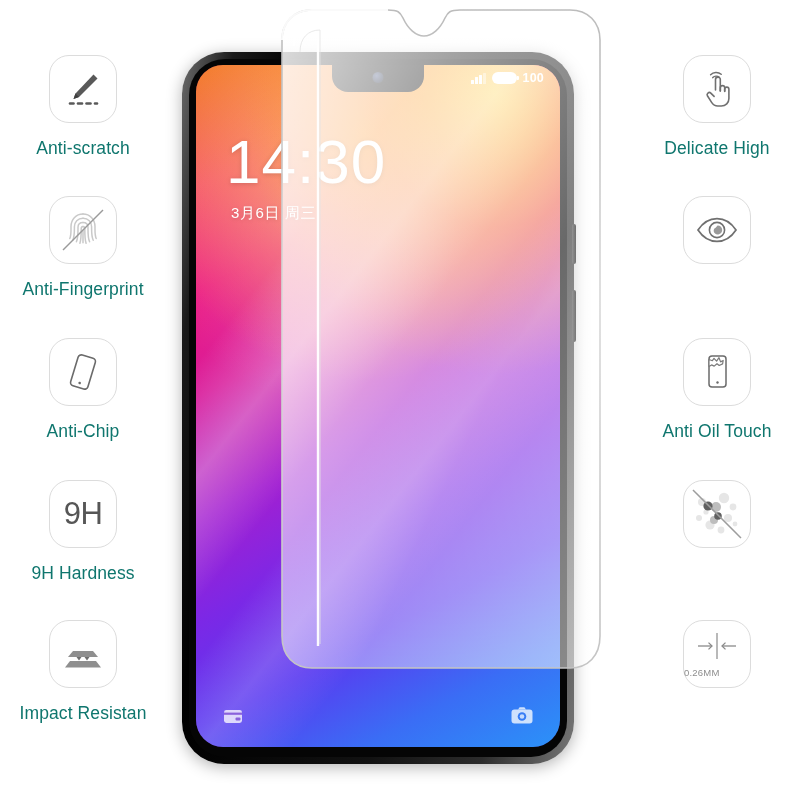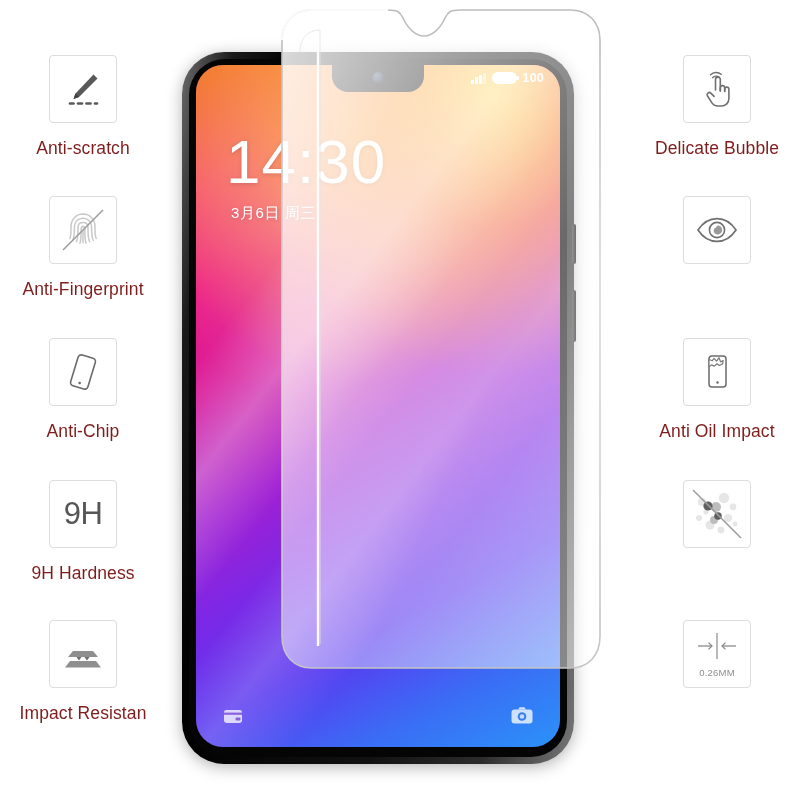--- a/index.html
+++ b/index.html
@@ -38,51 +38,51 @@
     flex-direction: column;
     align-items: center;
   }
   #col-left  .feature { left: -12px; }
   #col-right .feature { left: 12px; }
 
   .feat-icon {
     width: 68px;
     height: 68px;
     border: 1.4px solid #dcdcdc;
-    border-radius: 4px;
+    border-radius: 20px;
     background: #fff;
     display: flex;
     align-items: center;
     justify-content: center;
     position: relative;
   }
   .feat-icon svg { display: block; }
 
   .feat-label {
     margin-top: 15px;
     font-size: 17.5px;
-    color: #7f1d1d;
+    color: #0f766e;
     white-space: nowrap;
     letter-spacing: .1px;
   }
   
   #col-left .feature.clip .feat-label { position: relative; }
 
   .nine-h {
     font-size: 31px;
     color: #565656;
     font-family: "Liberation Sans", sans-serif;
     letter-spacing: -0.5px;
   }
 
   .mm-text {
     position: absolute;
     bottom: 9px;
     left: 0; right: 0;
-    text-align: center;
+    text-align: left;
     font-size: 9.5px;
     color: #8d8d8d;
     letter-spacing: .2px;
   }
 
   
   #phone-wrap {
     position: absolute;
     left: 182px;
     top: 52px;
@@ -338,42 +338,42 @@
         <svg width="46" height="46" viewBox="0 0 46 46">
           <g fill="none" stroke="#707070" stroke-width="1.6" stroke-linecap="round" stroke-linejoin="round">
             <path d="M21.5 24V13.5a2.4 2.4 0 0 1 4.8 0V25"></path>
             <path d="M26.3 25v-3.2a2.2 2.2 0 0 1 4.4 0V25"></path>
             <path d="M30.7 25.4v-2.2a2.1 2.1 0 0 1 4.2 0v9.2c0 4.3-3.2 7.6-7.6 7.6h-3.6c-3 0-4.6-1.3-6.1-3.6l-4.2-6.6a2.2 2.2 0 0 1 3.4-2.7l3.3 3.3"></path>
             <path d="M18.8 11.6a4.6 4.6 0 0 1 6.4-.3" stroke-width="1.5"></path>
             <path d="M16.6 8.8a7.8 7.8 0 0 1 10.6-.5" stroke-width="1.5"></path>
           </g>
         </svg>
       </div>
-      <div class="feat-label">Delicate Bubble</div>
+      <div class="feat-label">Delicate High</div>
     </div>
 
     <div class="feature" style="top:196px">
       <div class="feat-icon">
         <svg width="48" height="48" viewBox="0 0 48 48">
           <path d="M5 24c5-7.6 11.5-11.4 19-11.4S38 16.4 43 24c-5 7.6-11.5 11.4-19 11.4S10 31.6 5 24Z" fill="none" stroke="#707070" stroke-width="1.7"></path>
           <circle cx="24" cy="24" r="7.6" fill="none" stroke="#707070" stroke-width="1.6"></circle>
           <path d="M24.6 19.4c2.6 0 4.6 2 4.6 4.6 0 2.3-1.6 4-3.8 4.4-2.3.4-4.4-1.2-4.7-3.2-.2-1.5.6-2.9 1.9-3.4" fill="#9a9a9a"></path>
         </svg>
       </div>
     </div>
 
     <div class="feature" style="top:338px">
       <div class="feat-icon">
         <svg width="46" height="46" viewBox="0 0 46 46">
           <rect x="15" y="7" width="17" height="31" rx="3" fill="none" stroke="#6b6b6b" stroke-width="1.5"></rect>
           <circle cx="23.5" cy="33.5" r="1.2" fill="#6b6b6b"></circle>
           <path d="M15 10.5 l3.4 1.2 1.6-2.4 2.6 2.8 2.4-3.4 1.6 4.2 2.6-1.4-.6 3.4 -3.4 1.6 -2.2-1.8 -2.8 2.4 -2.6-1.2 -2.6 1.6 Z" fill="#fff" stroke="#7a7a7a" stroke-width="1.2" stroke-linejoin="round"></path>
         </svg>
       </div>
-      <div class="feat-label">Anti Oil Impact</div>
+      <div class="feat-label">Anti Oil Touch</div>
     </div>
 
     <div class="feature" style="top:480px">
       <div class="feat-icon">
         <svg width="58" height="58" viewBox="0 0 58 58">
           <g fill="#e6e6e6">
             <circle cx="14" cy="17" r="4"></circle>
             <circle cx="36" cy="13" r="5.2"></circle>
             <circle cx="45" cy="22" r="3.4"></circle>
             <circle cx="11" cy="33" r="3"></circle>

